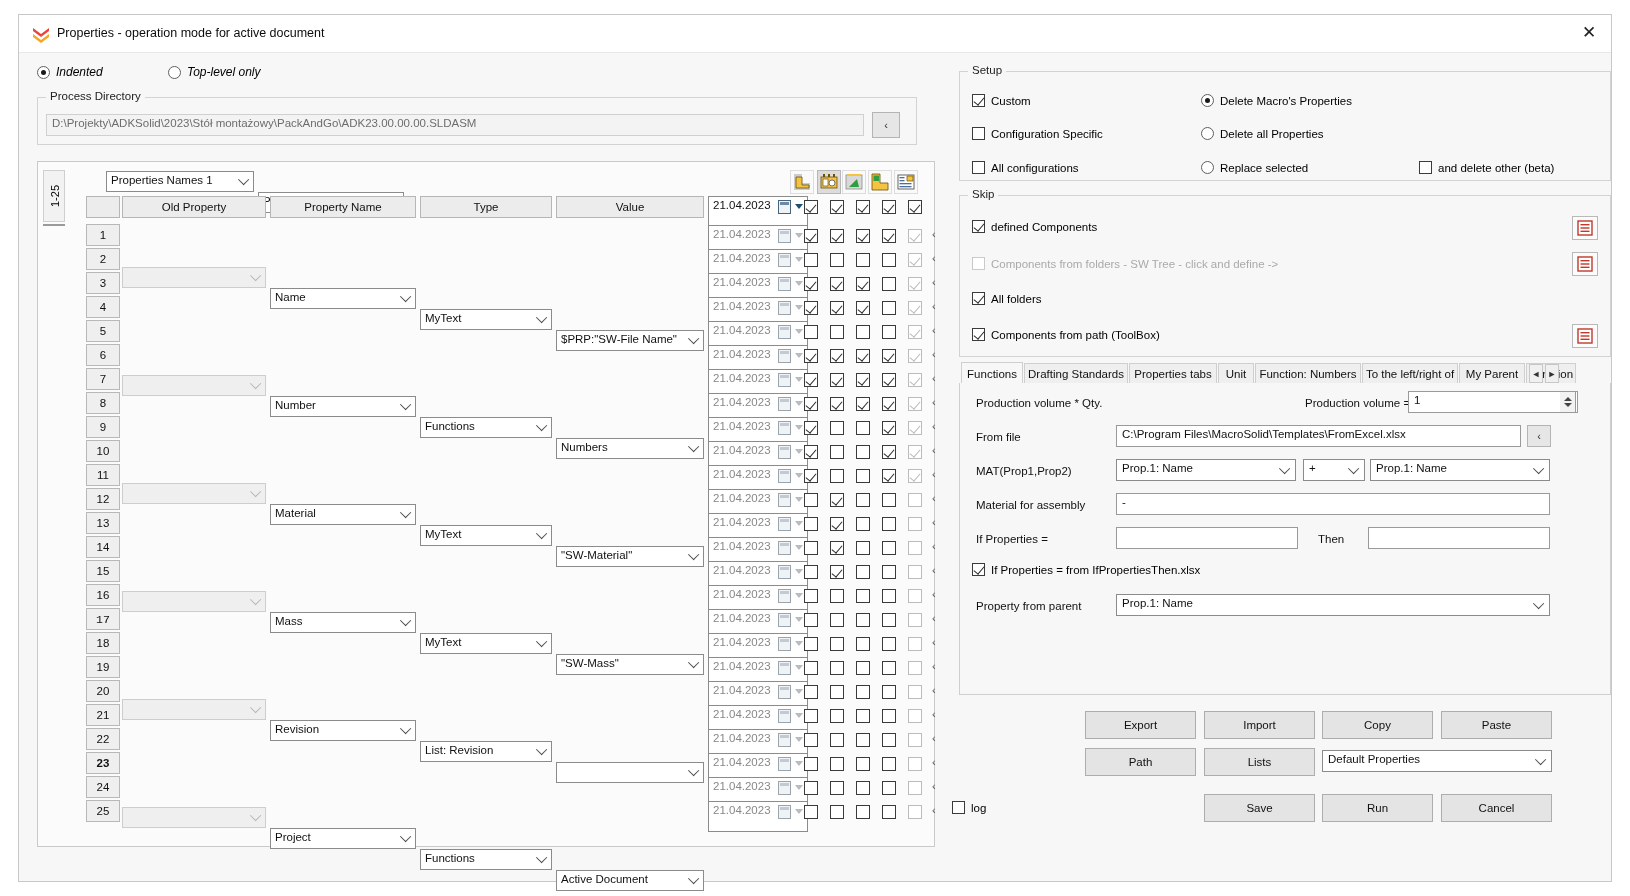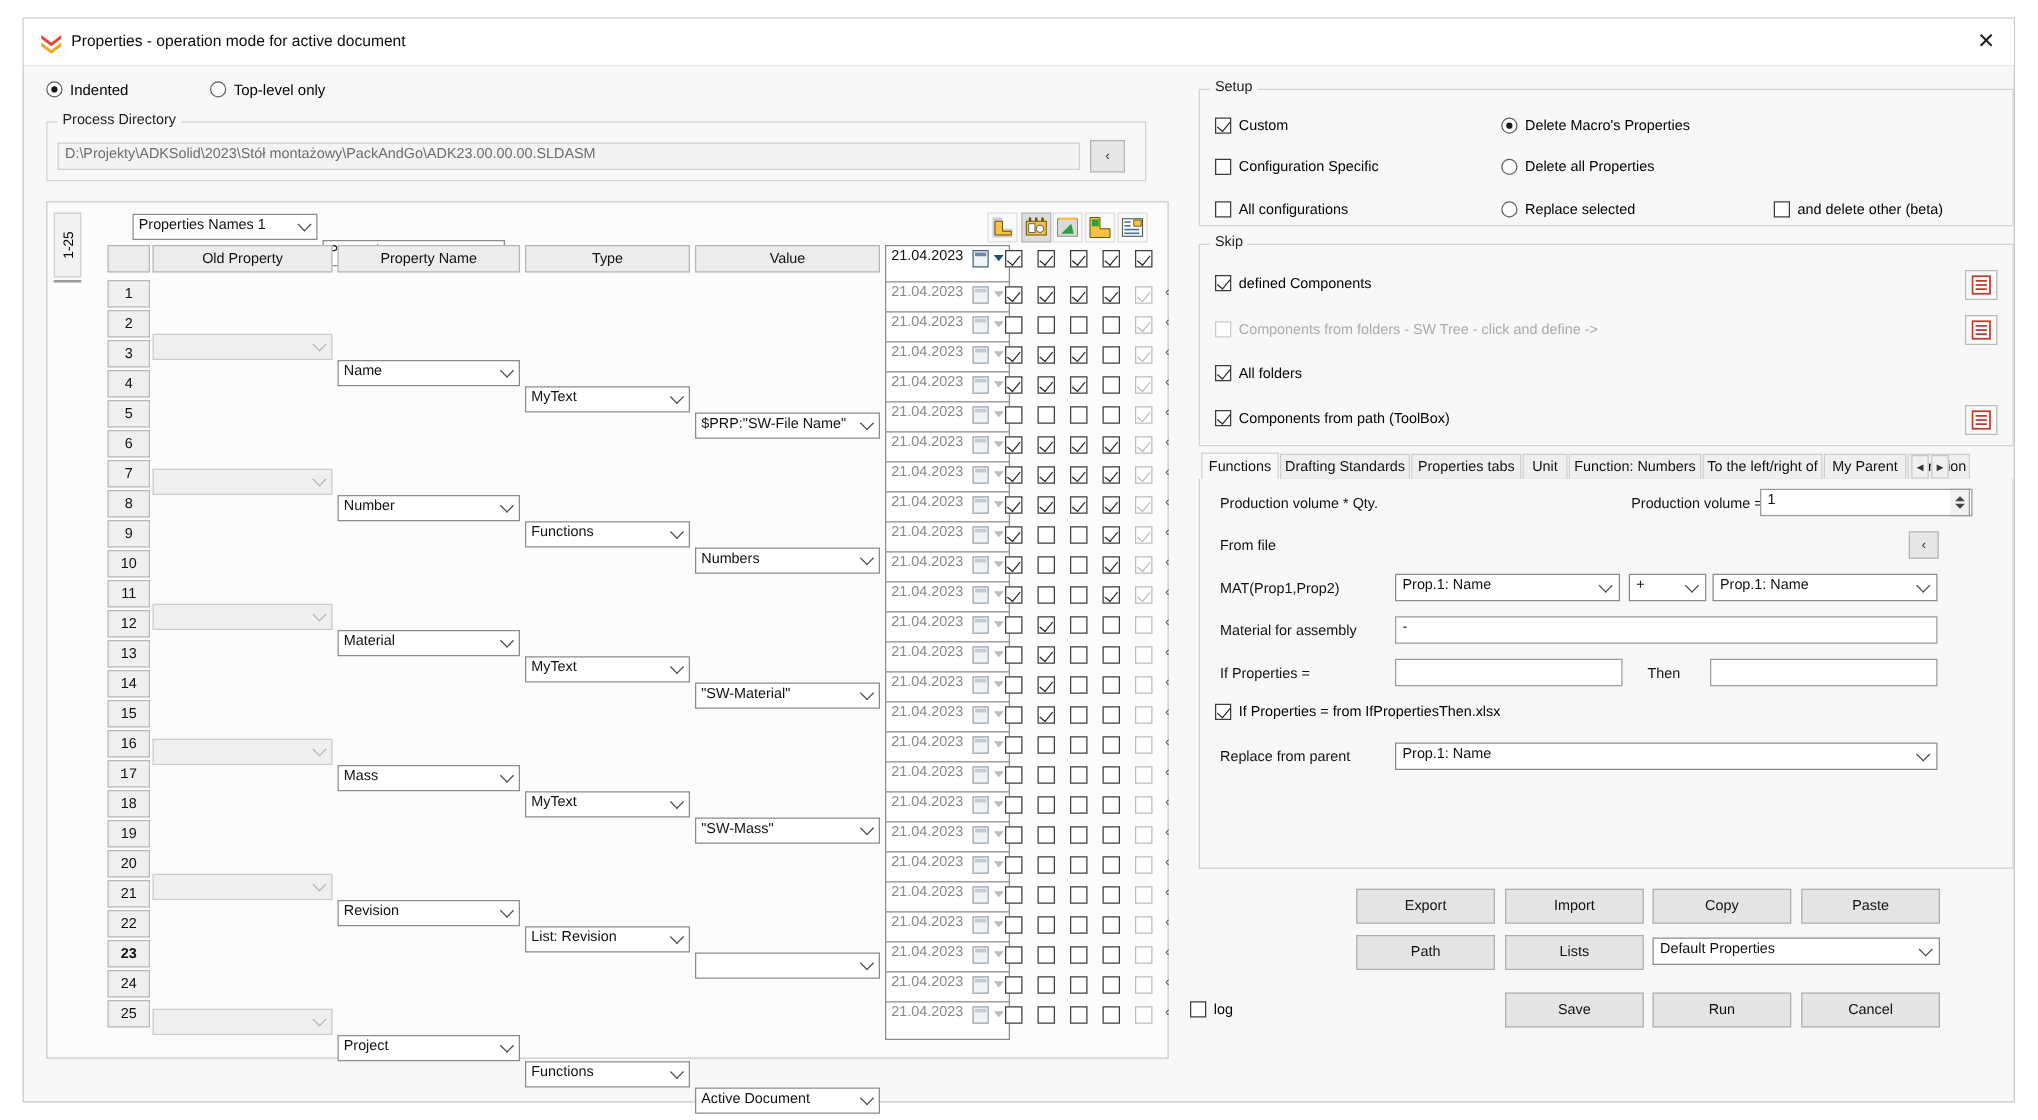--- a/index.html
+++ b/index.html
@@ -29,21 +29,21 @@
     font-size:12.5px; color:#0c0c0c;
   }
   .close-btn {
     position:absolute; right:0px; top:0px; width:44px; height:34px;
     display:flex; align-items:center; justify-content:center;
     font-size:17px; color:#222; cursor:pointer;
   }
 
   
   .radio-row { position:absolute; left:18px; top:50px; }
-  .rad { display:inline-flex; align-items:flex-start; margin-right:62px; cursor:pointer; }
+  .rad { display:inline-flex; align-items:flex-end; margin-right:62px; cursor:pointer;font-style:italic; }
   .rad .dot {
     width:13px; height:13px; border-radius:50%;
     border:1px solid #606060; background:#fff; margin-right:6px;
     display:inline-block; position:relative;
   }
   .rad.on .dot::after {
     content:""; position:absolute; left:3px; top:3px;
     width:5px; height:5px; border-radius:50%; background:#1a1a1a;
   }
   .rad span.lbl { font-size:12px; }
@@ -703,20 +703,21 @@
   <div id="panel">
     <div class="flabel" style="left:16px; top:14px;">Production volume * Qty.</div>
     <div class="flabel" style="left:345px; top:14px;">Production volume =</div>
     <div class="ftext" style="left:448px; top:8px; width:170px;">1</div>
     <div class="spin" style="left:600px; top:8px;">
       <i class="up"></i>
       <i class="dn"></i>
     </div>
 
     <div class="flabel" style="left:16px; top:48px;">From file</div>
+    <div class="ftext" style="left:156px; top:42px; width:405px;">C:\Program Files\MacroSolid\Templates\FromExcel.xlsx</div>
     <div class="small-sq-btn" style="left:567px; top:42px; width:24px; height:22px;">‹</div>
 
     <div class="flabel" style="left:16px; top:82px;">MAT(Prop1,Prop2)</div>
     <div class="fcombo" style="left:156px; top:76px; width:180px;">
       <span>Prop.1: Name</span>
       <i class="arw"></i>
     </div>
     <div class="fcombo" style="left:343px; top:76px; width:62px;">
       <span>+</span>
       <i class="arw"></i>
@@ -732,21 +733,21 @@
     <div class="flabel" style="left:16px; top:150px;">If Properties =</div>
     <div class="ftext" style="left:156px; top:144px; width:182px;"></div>
     <div class="flabel" style="left:358px; top:150px;">Then</div>
     <div class="ftext" style="left:408px; top:144px; width:182px;"></div>
 
     <div class="ck on" style="left:12px; top:180px;">
       <span class="box"></span>
       <span>If Properties = from IfPropertiesThen.xlsx</span>
     </div>
 
-    <div class="flabel" style="left:16px; top:217px;">Replace from parent</div>
+    <div class="flabel" style="left:16px; top:217px;">Property from parent</div>
     <div class="fcombo" style="left:156px; top:211px; width:434px;">
       <span>Prop.1: Name</span>
       <i class="arw"></i>
     </div>
   </div>
 
   <div class="pbtn" style="left:1066px; top:696px; width:111px;">Export</div>
   <div class="pbtn" style="left:1185px; top:696px; width:111px;">Import</div>
   <div class="pbtn" style="left:1303px; top:696px; width:111px;">Copy</div>
   <div class="pbtn" style="left:1422px; top:696px; width:111px;">Paste</div>

